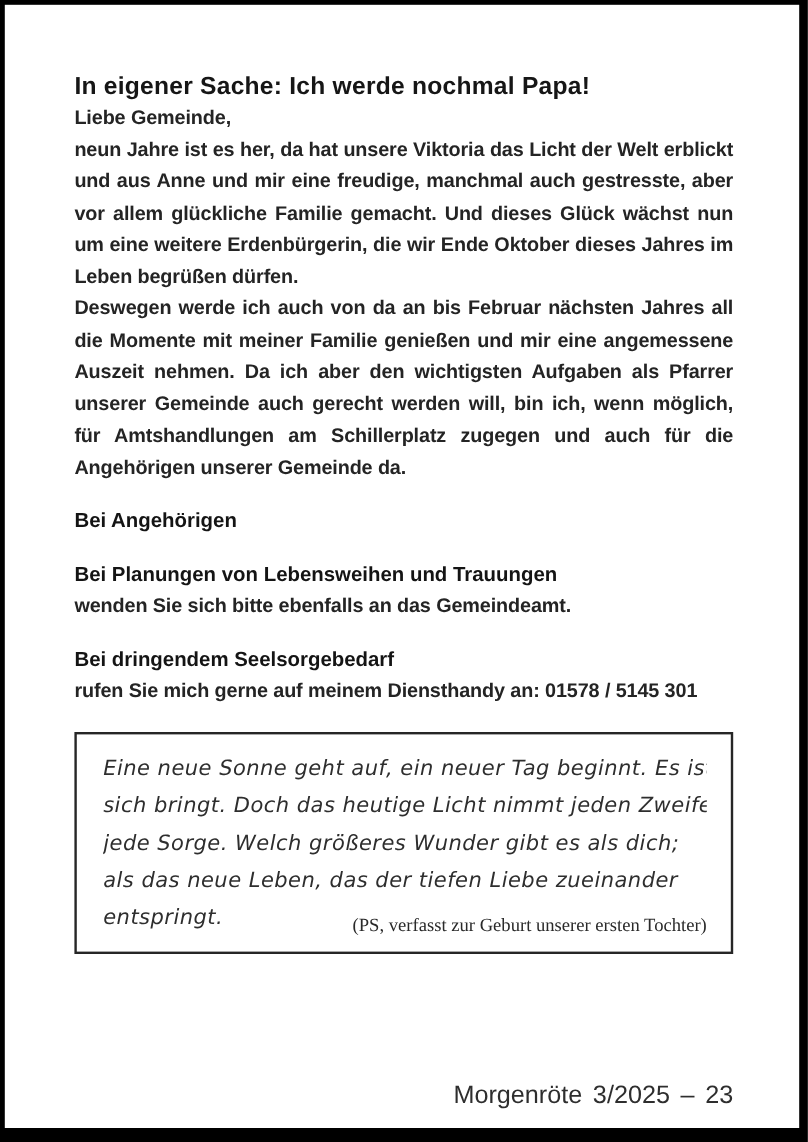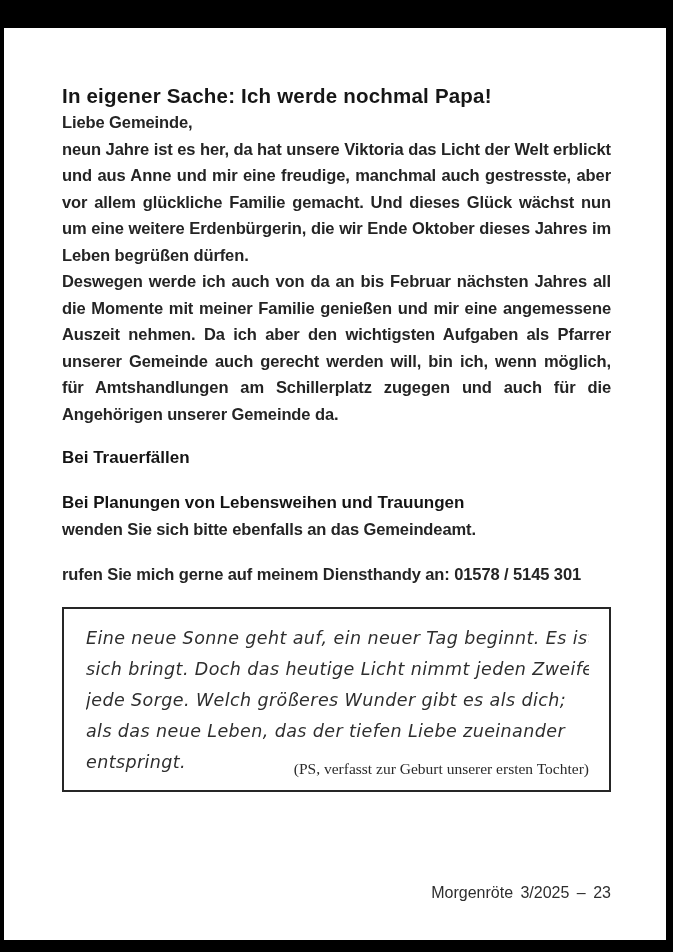--- a/index.html
+++ b/index.html
@@ -11,21 +11,20 @@
     font-family: "Liberation Sans", sans-serif;
     overflow: hidden;
   }
   .page {
     position: absolute;
     left: 4px;
     top: 4px;
     right: 7px;
     bottom: 12px;
     background: #ffffff;
-    margin-top: 24px;
   }
   .content {
     position: absolute;
     left: 58px;
     right: 55px;
     top: 0;
   }
   .page-title {
     margin: 54px 0 0 0;
     font-size: 20.5px;
@@ -77,50 +76,51 @@
     text-align: right;
     font-size: 15.5px;
     line-height: 22px;
     color: #2a2a2a;
     margin-top: -20px;
     font-family: Liberation Serif, serif;
   }
   .footer {
     position: absolute;
     right: 55px;
-    bottom: 38px;
-    font-size: 16px;
+    bottom: 15px;
+    font-size: 21px;
     color: #2e2e2e;
     word-spacing: 3px;
   }
 </style>
 </head>
 <body>
 
 <div class="page">
   <div class="content">
 
     <h1 class="page-title">In eigener Sache: Ich werde nochmal Papa!</h1>
 
     <p class="para bodytext salutation">Liebe Gemeinde,</p>
 
     <p class="para bodytext">neun Jahre ist es her, da hat unsere Viktoria das Licht der Welt erblickt und aus Anne und mir eine freudige, manchmal auch gestresste, aber vor allem glückliche Familie gemacht. Und dieses Glück wächst nun um eine weitere Erdenbürgerin, die wir Ende Oktober dieses Jahres im Leben begrüßen dürfen.</p>
 
     <p class="para bodytext">Deswegen werde ich auch von da an bis Februar nächsten Jahres all die Momente mit meiner Familie genießen und mir eine angemessene Auszeit nehmen. Da ich aber den wichtigsten Aufgaben als Pfarrer unserer Gemeinde auch gerecht werden will, bin ich, wenn möglich, für Amtshandlungen am Schillerplatz zugegen und auch für die Angehörigen unserer Gemeinde da.</p>
 
     <div class="section">
-      <div class="section-heading">Bei Trauerfällen</div>
+      <div class="section-heading">Bei Angehörigen</div>
     </div>
 
     <div class="section">
       <div class="section-heading">Bei Planungen von Lebensweihen und Trauungen</div>
       <p class="para bodytext">wenden Sie sich bitte ebenfalls an das Gemeindeamt.</p>
     </div>
 
     <div class="section">
+      <div class="section-heading">Bei dringendem Seelsorgebedarf</div>
       <p class="para bodytext">rufen Sie mich gerne auf meinem Diensthandy an: 01578 / 5145 301</p>
     </div>
 
     <div class="quote-box">
       <div class="quote-line">Eine neue Sonne geht auf, ein neuer Tag beginnt. Es ist</div>
       <div class="quote-line">sich bringt. Doch das heutige Licht nimmt jeden Zweifel,</div>
       <div class="quote-line">jede Sorge. Welch größeres Wunder gibt es als dich;</div>
       <div class="quote-line">als das neue Leben, das der tiefen Liebe zueinander</div>
       <div class="quote-line">entspringt.</div>
       <div class="attribution">(PS, verfasst zur Geburt unserer ersten Tochter)</div>

